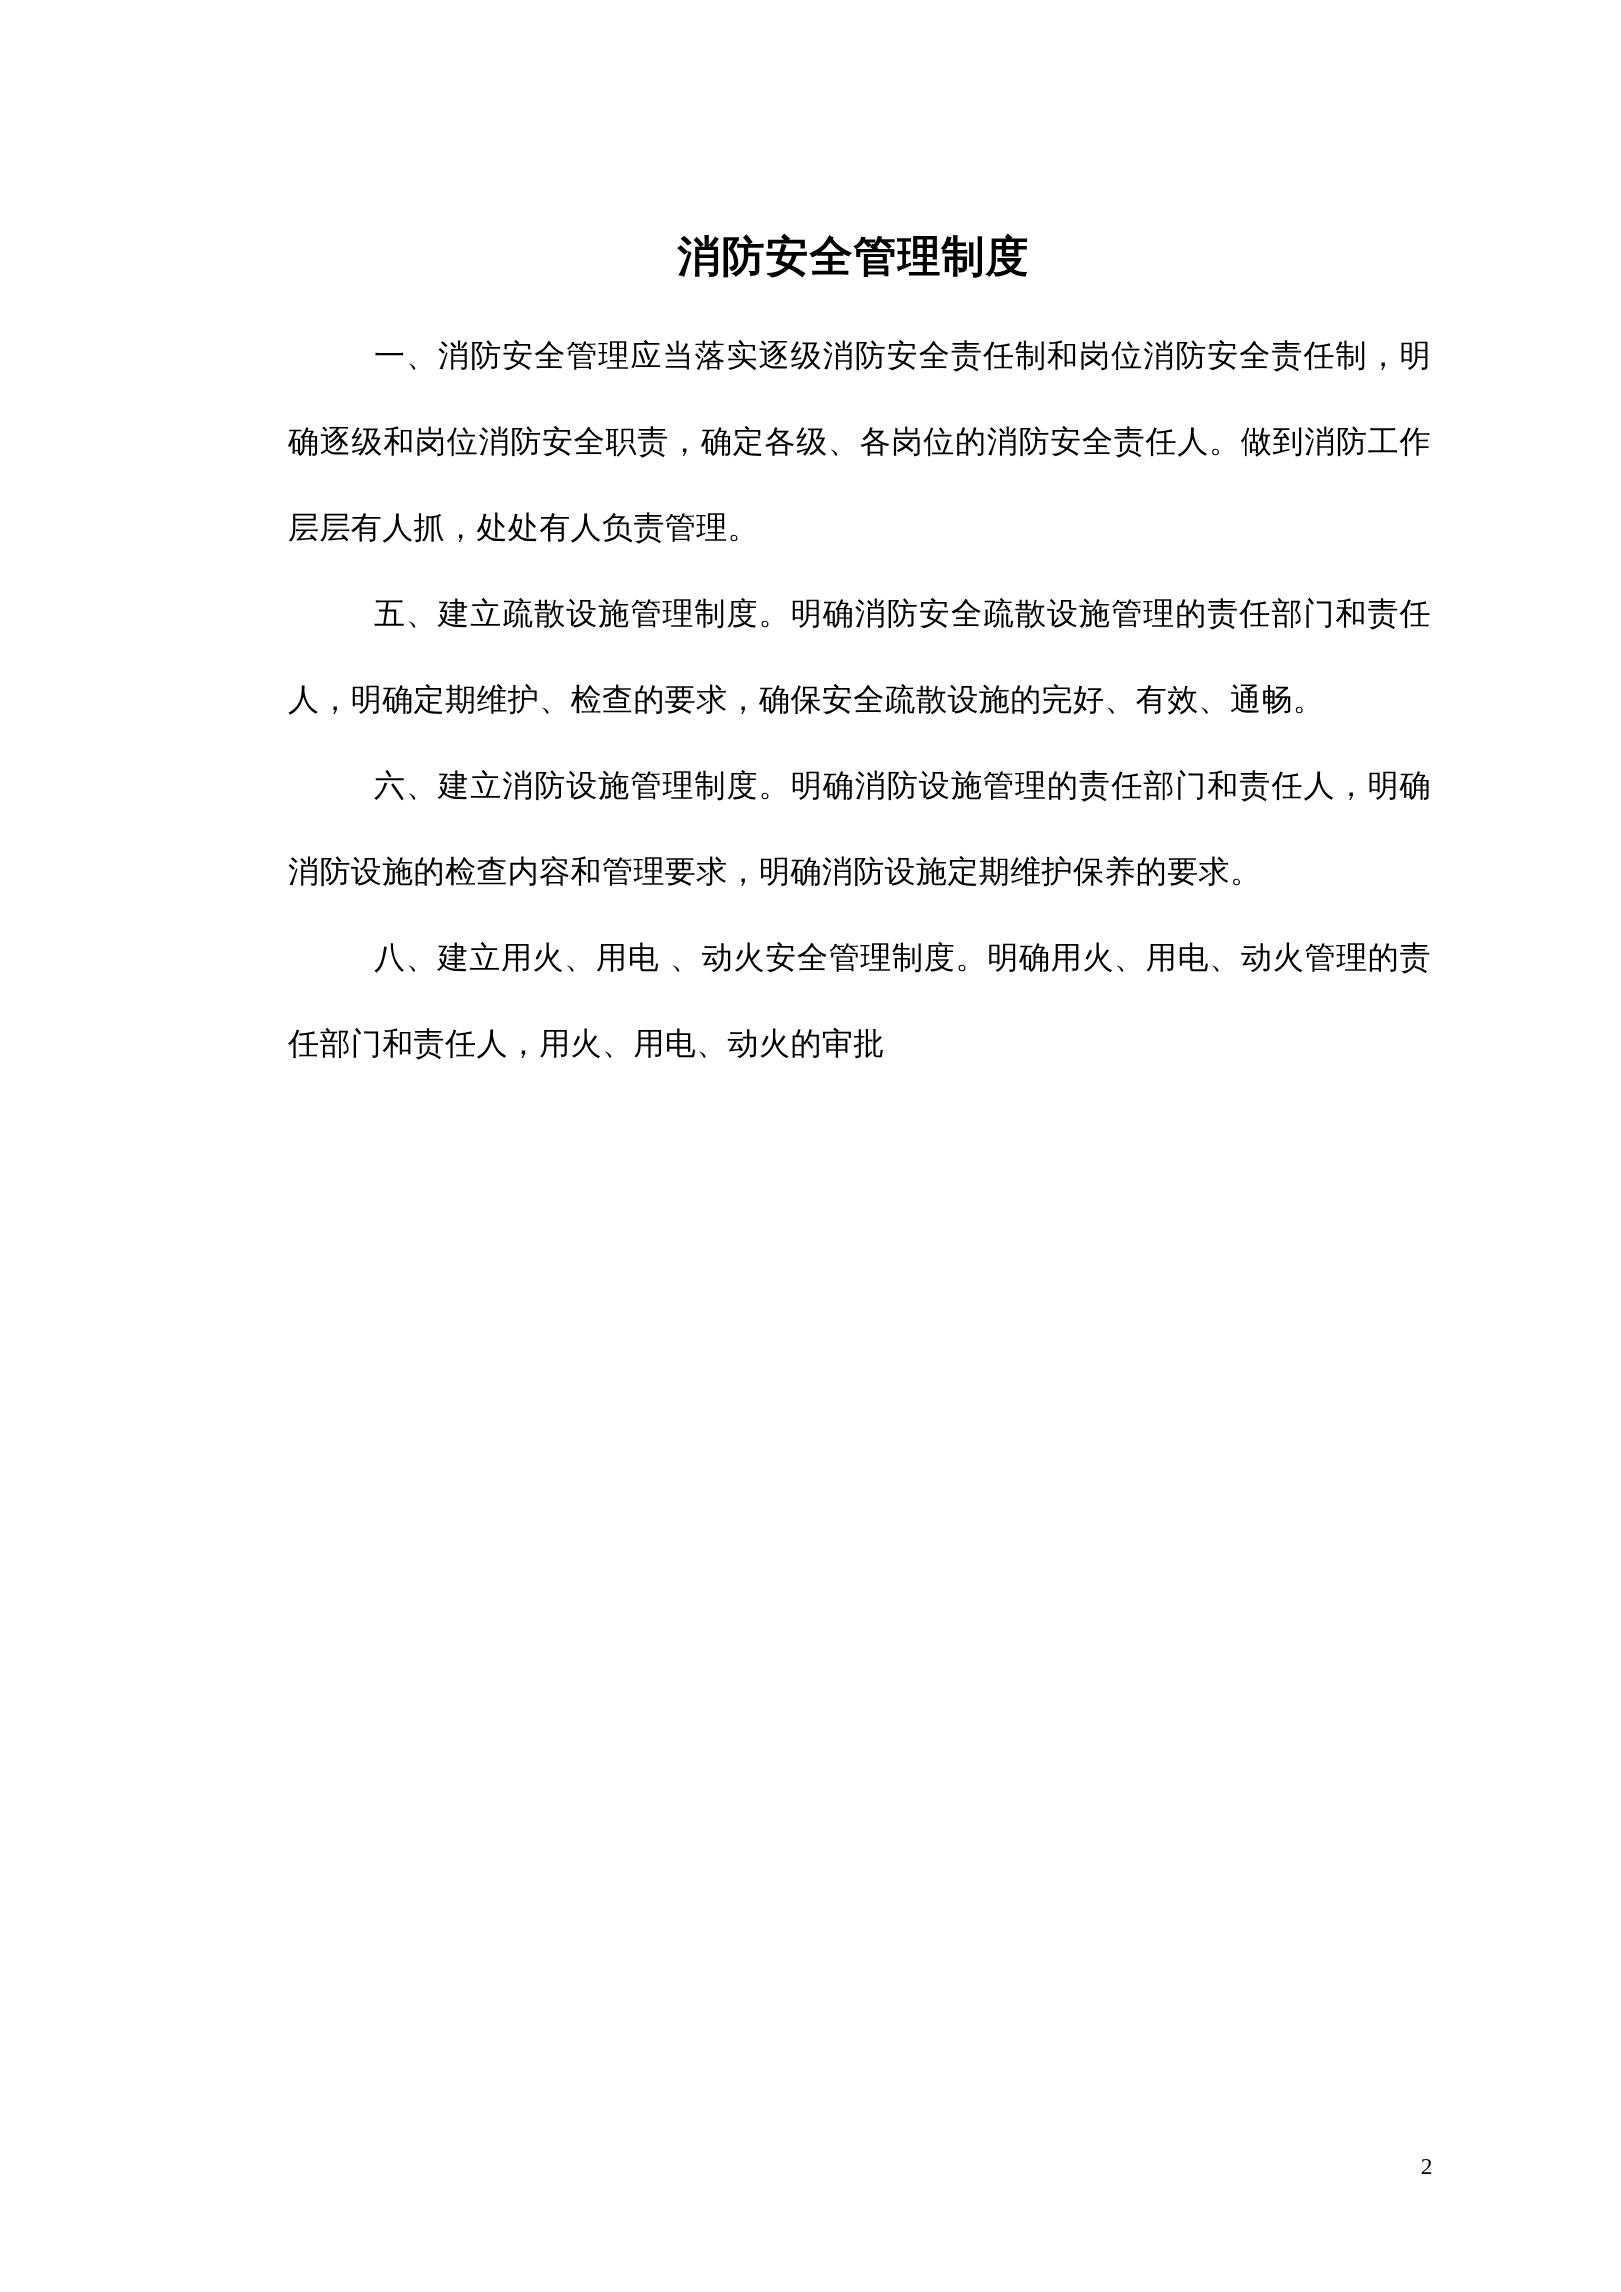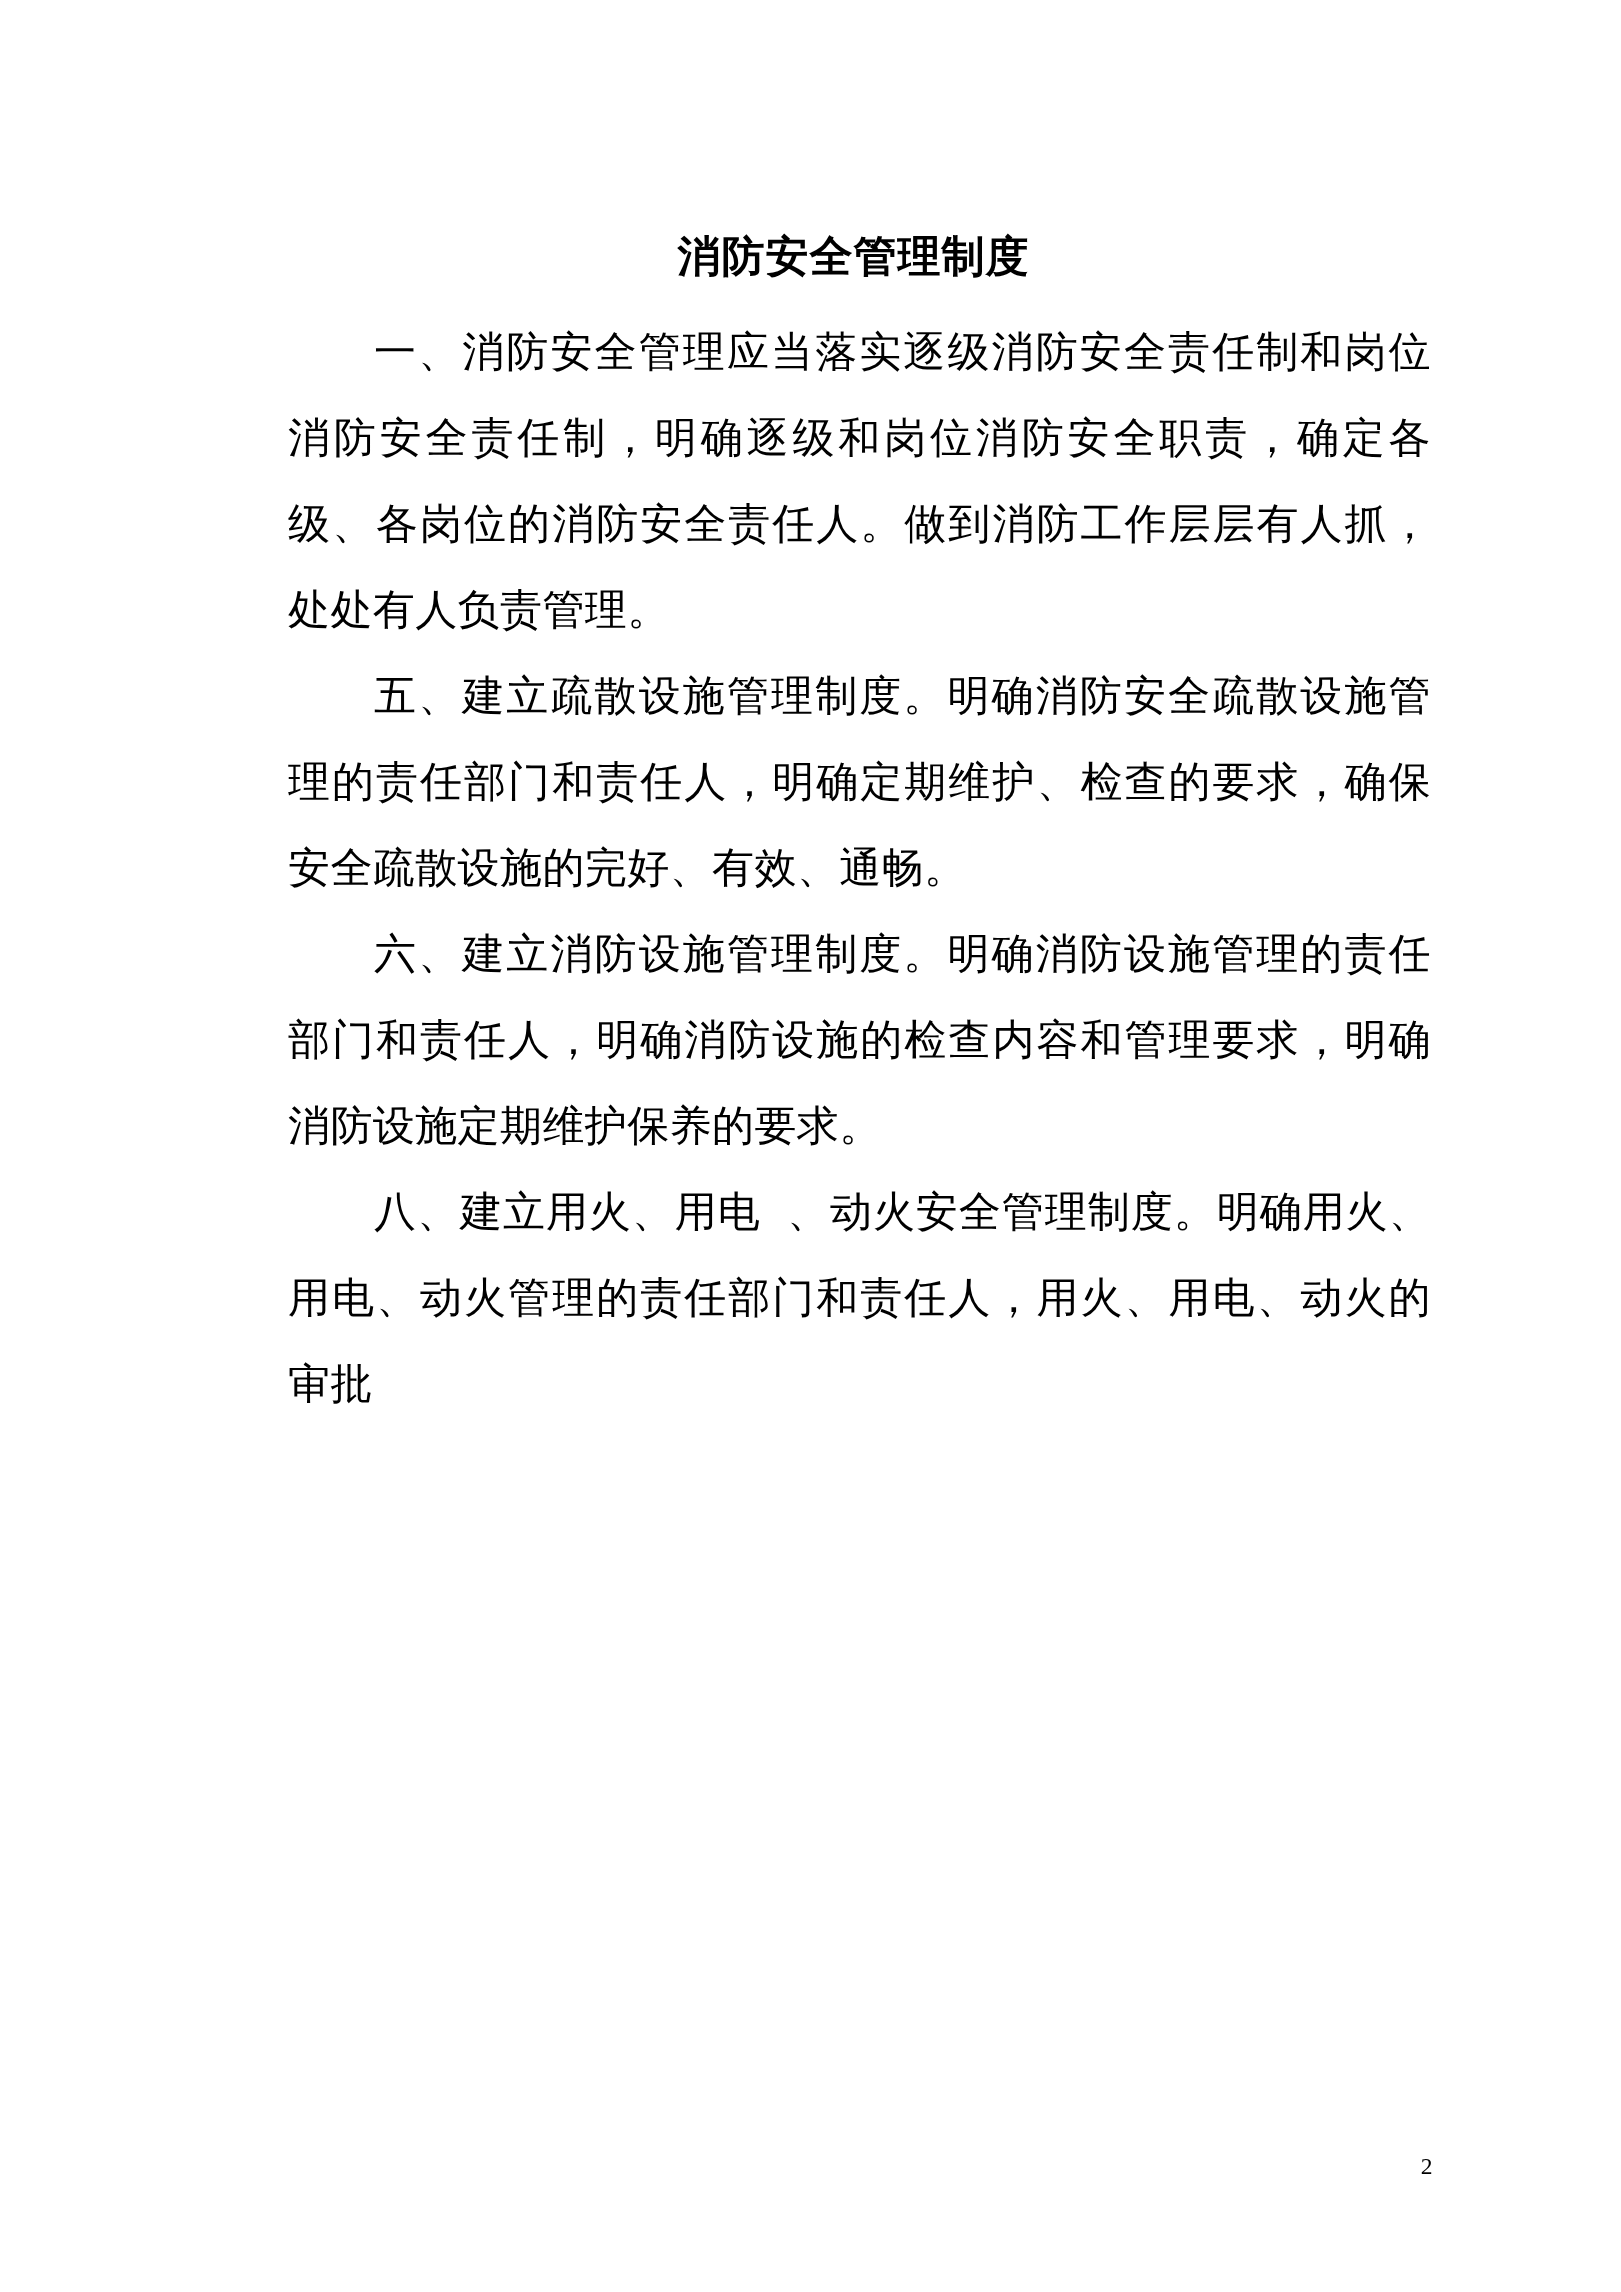--- a/index.html
+++ b/index.html
@@ -34,28 +34,27 @@
       letter-spacing: 1px;
     }
     .body-text {
       position: absolute;
       left: 245px;
       top: 312px;
       width: 1143px;
     }
     .para {
       margin: 0;
-      font-size: 42px;
+      font-size: 31px;
       line-height: 86px;
       text-indent: 86px;
       text-align: justify;
       text-align-last: left;
       letter-spacing: 0.4px;
       word-break: break-all;
-      font-family: Liberation Mono, monospace;
     }
     .page-number {
       position: absolute;
       left: 1366px;
       top: 2152px;
       width: 23.5px;
       font-family: "Liberation Serif", "DejaVu Serif", serif;
       font-size: 23.5px;
       line-height: 29px;
       text-align: right;

